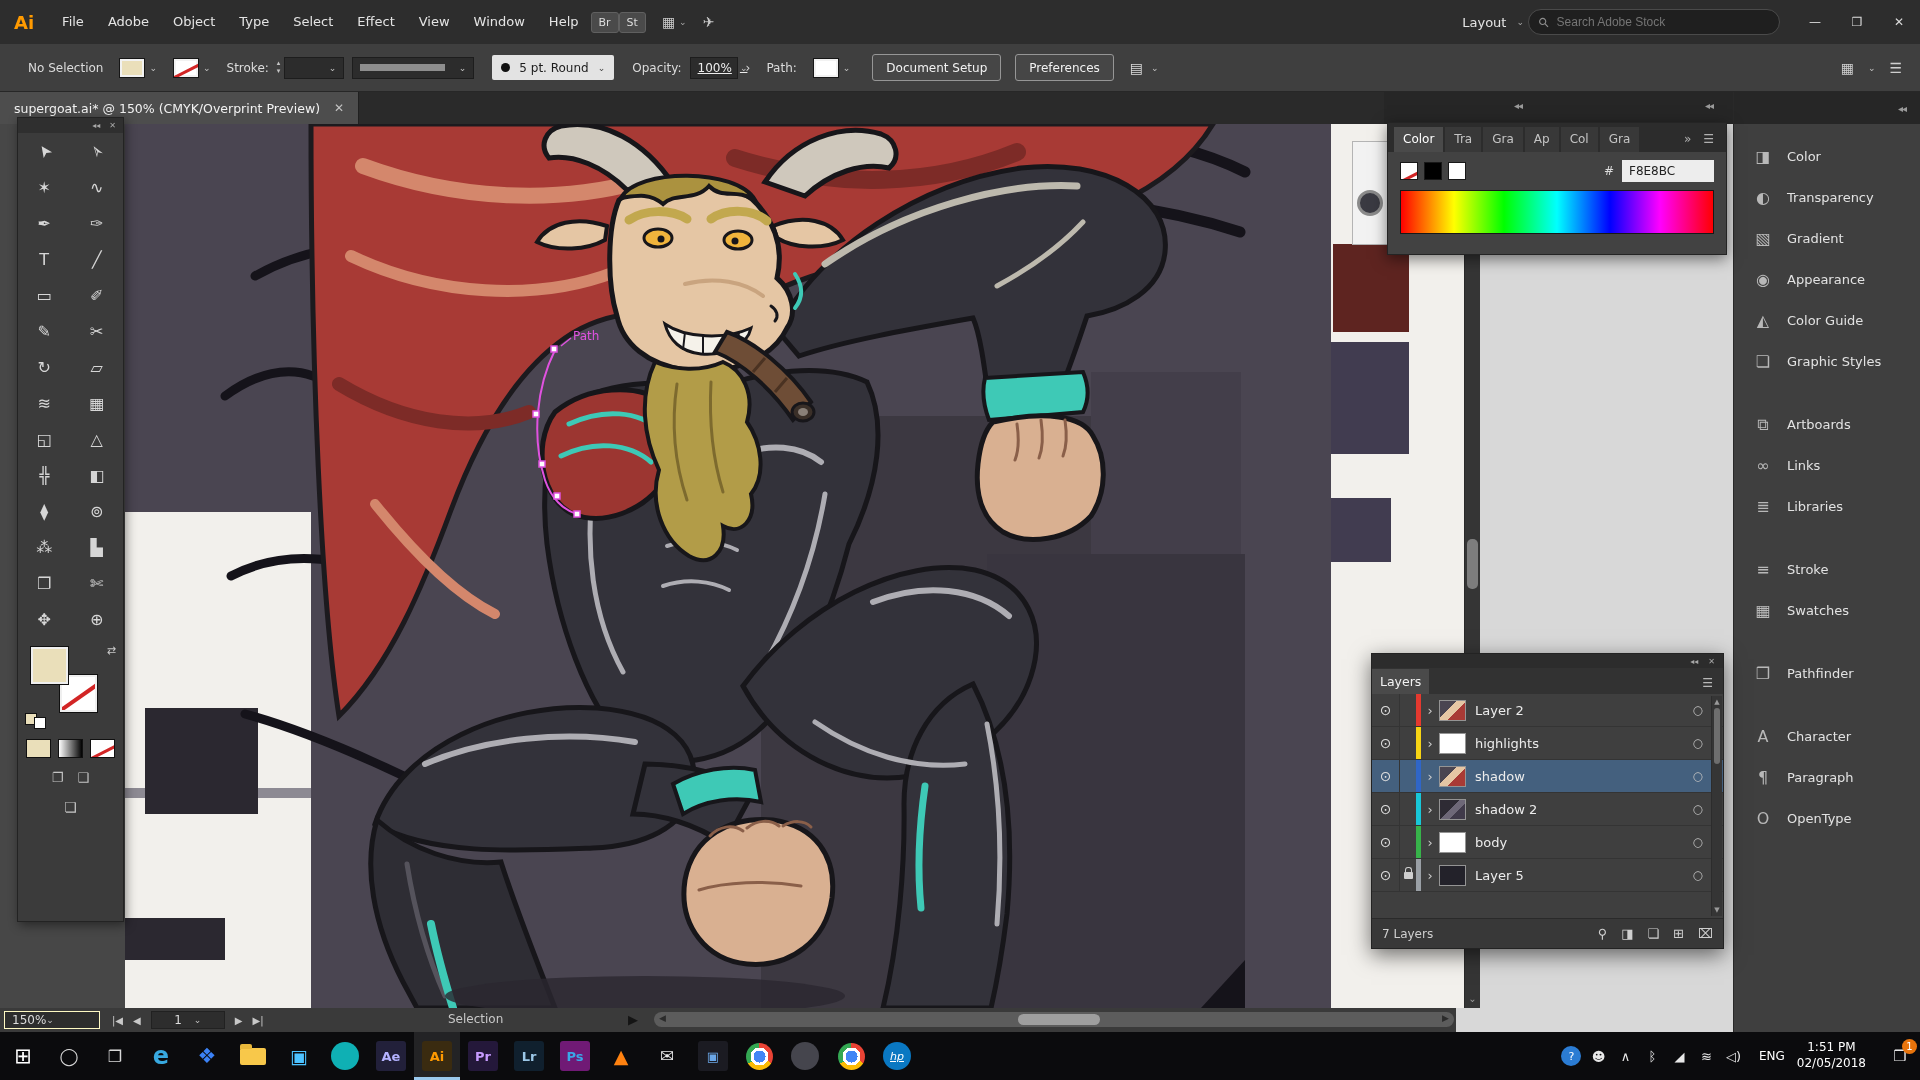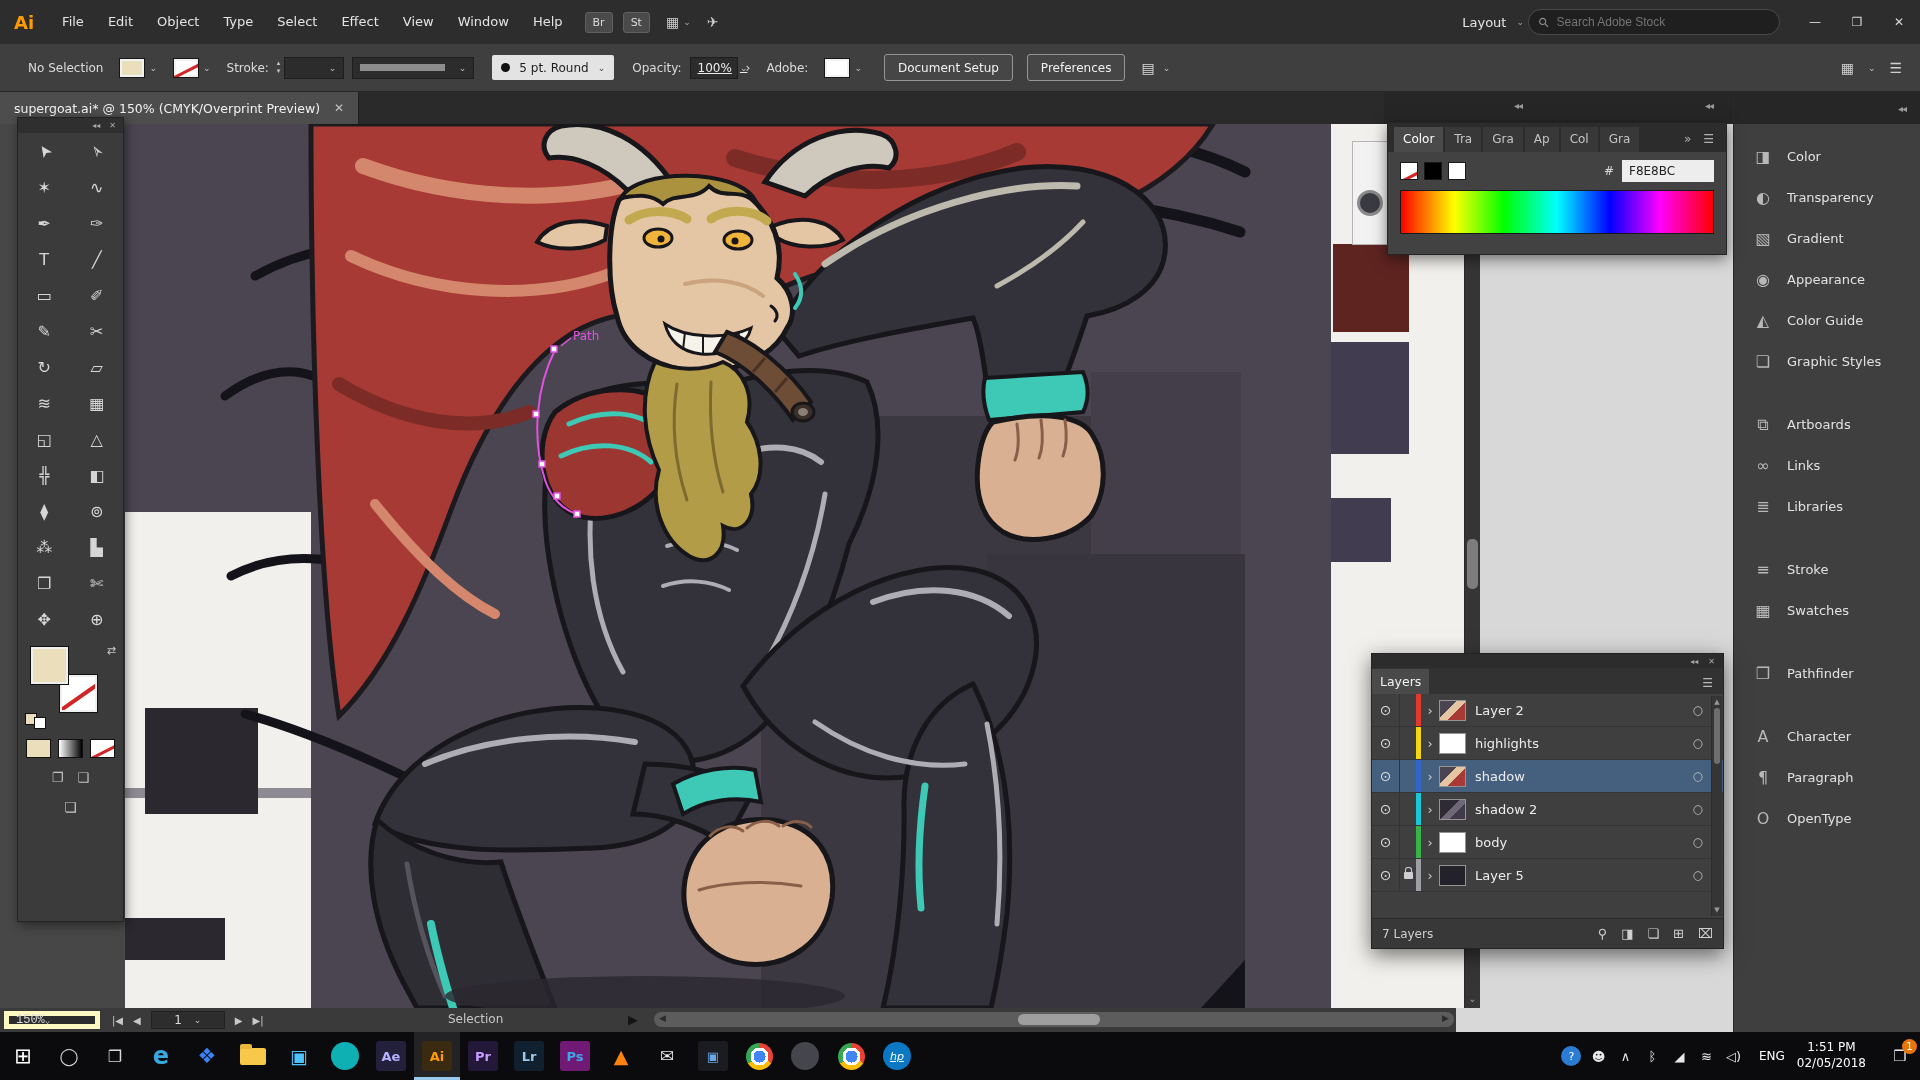--- a/index.html
+++ b/index.html
@@ -6,21 +6,21 @@
   html,body { width:1920px; height:1080px; overflow:hidden; background:#3f3f3f;
     font-family:"DejaVu Sans", sans-serif; }
   #app { position:relative; width:1920px; height:1080px; overflow:hidden; }
 
   
   .menubar { position:absolute; left:0; top:0; width:1920px; height:44px; background:#2d2d2d;
     display:flex; align-items:center; z-index:50; }
   .logo { color:#ff9a00; font-weight:bold; font-size:18px; margin:0 16px 0 14px; }
   .menu-item { color:#e4e4e4; font-size:13px; padding:0 12px; line-height:44px; cursor:default; }
   .qbtn { background:#4a4a4a; border:1px solid #606060; color:#dcdcdc; font-size:11px;
-    border-radius:3px; padding:3px 7px; margin-left:10px; }
+    border-radius:3px; padding:3px 7px; }
   .mb-icon { color:#c8c8c8; margin-left:16px; font-size:14px; }
   .mb-caret { color:#a8a8a8; font-size:9px; margin-left:4px; }
   .mb-spacer { flex:1; }
   .layout { color:#e4e4e4; font-size:13px; display:flex; align-items:center; gap:6px; margin-right:4px; }
   .stock-search { width:252px; height:26px; background:#1f1f1f; border:1px solid #4a4a4a;
     border-radius:13px; display:flex; align-items:center; padding:0 10px; gap:8px; }
   .stock-search .sicon { color:#8d8d8d; font-size:13px; transform:rotate(-45deg); }
   .stock-search input { background:transparent; border:none; outline:none; color:#bbb; font-size:12px; width:100%; }
   .win-btns { display:flex; margin-left:14px;}
   .win-btn { width:42px; height:30px; display:flex; align-items:center; justify-content:center;
@@ -162,21 +162,21 @@
   .ly-up { position:absolute; top:2px; left:0; right:0; }
   .ly-dn { position:absolute; bottom:2px; left:0; right:0; }
   .ly-footer { height:30px; background:#383838; border-top:1px solid #2a2a2a; display:flex;
     align-items:center; padding:0 10px; color:#cfcfcf; font-size:12px; }
   .ly-actions { margin-left:auto; display:flex; gap:14px; font-size:13px; color:#cfcfcf; }
 
   
   .statusbar { position:absolute; left:0; top:1008px; width:1733px; height:24px; background:#3a3a3a;
     color:#dcdcdc; font-size:12px; z-index:15; }
   .zoomfield { position:absolute; left:4px; top:3px; width:96px; height:18px; background:#2d2d2d;
-    border:5px solid #fef9c3; display:flex; align-items:center; padding:0 7px;font-family:Liberation Mono, monospace; }
+    border:1px solid #fef9c3; display:flex; align-items:center; padding:0 7px; }
   .navc { position:absolute; left:112px; top:0; height:24px; display:flex; align-items:center; gap:10px; }
   .navbtn { font-size:10px; color:#c8c8c8; }
   .ab-field { width:74px; height:18px; background:#2d2d2d; border:1px solid #212121; display:flex;
     align-items:center; justify-content:center; gap:12px; }
   .sb-status { position:absolute; left:448px; top:4px; color:#c8c8c8; }
   .sb-play { position:absolute; left:628px; top:4px; color:#141414; font-size:13px; }
   .hscroll { position:absolute; left:654px; top:4px; width:800px; height:15px; background:#5c5c5c;
     border-radius:8px; }
   .hthumb { position:absolute; left:364px; top:2px; width:82px; height:11px; background:#9e9e9e; border-radius:6px; }
   .hs-l { position:absolute; left:5px; top:1px; font-size:9px; color:#2b2b2b; }
@@ -213,21 +213,21 @@
 </style>
 </head>
 <body>
 
 <div id="app">
 
   <div class="menubar">
     <span class="logo">Ai</span>
     <div style="display:flex;text-align:right;">
         <div class="menu-item">File</div>
-        <div class="menu-item">Edit</div>
+        <div class="menu-item">Adobe</div>
         <div class="menu-item">Object</div>
         <div class="menu-item">Type</div>
         <div class="menu-item">Select</div>
         <div class="menu-item">Effect</div>
         <div class="menu-item">View</div>
         <div class="menu-item">Window</div>
         <div class="menu-item">Help</div>
       </div>
     <div style="display:flex;">
         <div class="qbtn">Br</div>
@@ -278,21 +278,21 @@
       <span class="brush-dot"></span>
       <span>5 pt. Round</span>
       <span class="caret">⌄</span>
     </div>
     <span class="cb-label">Opacity:</span>
     <div class="field" style="width:48px;text-decoration:underline;">
       <span>100%</span>
       <span class="caret">⌄</span>
     </div>
     <span class="cb-label">›</span>
-    <span class="cb-label">Adobe:</span>
+    <span class="cb-label">Path:</span>
     <div class="swatch-dd">
       <span class="swatch"></span>
       <span class="caret">⌄</span>
     </div>
     <div class="cbtn">Document Setup</div>
     <div class="cbtn">Preferences</div>
     <span class="cb-label" style="margin-left:16px;font-size:14px;">▤</span>
     <span class="caret">⌄</span>
     <div class="cb-right">
       <span>▦</span>

